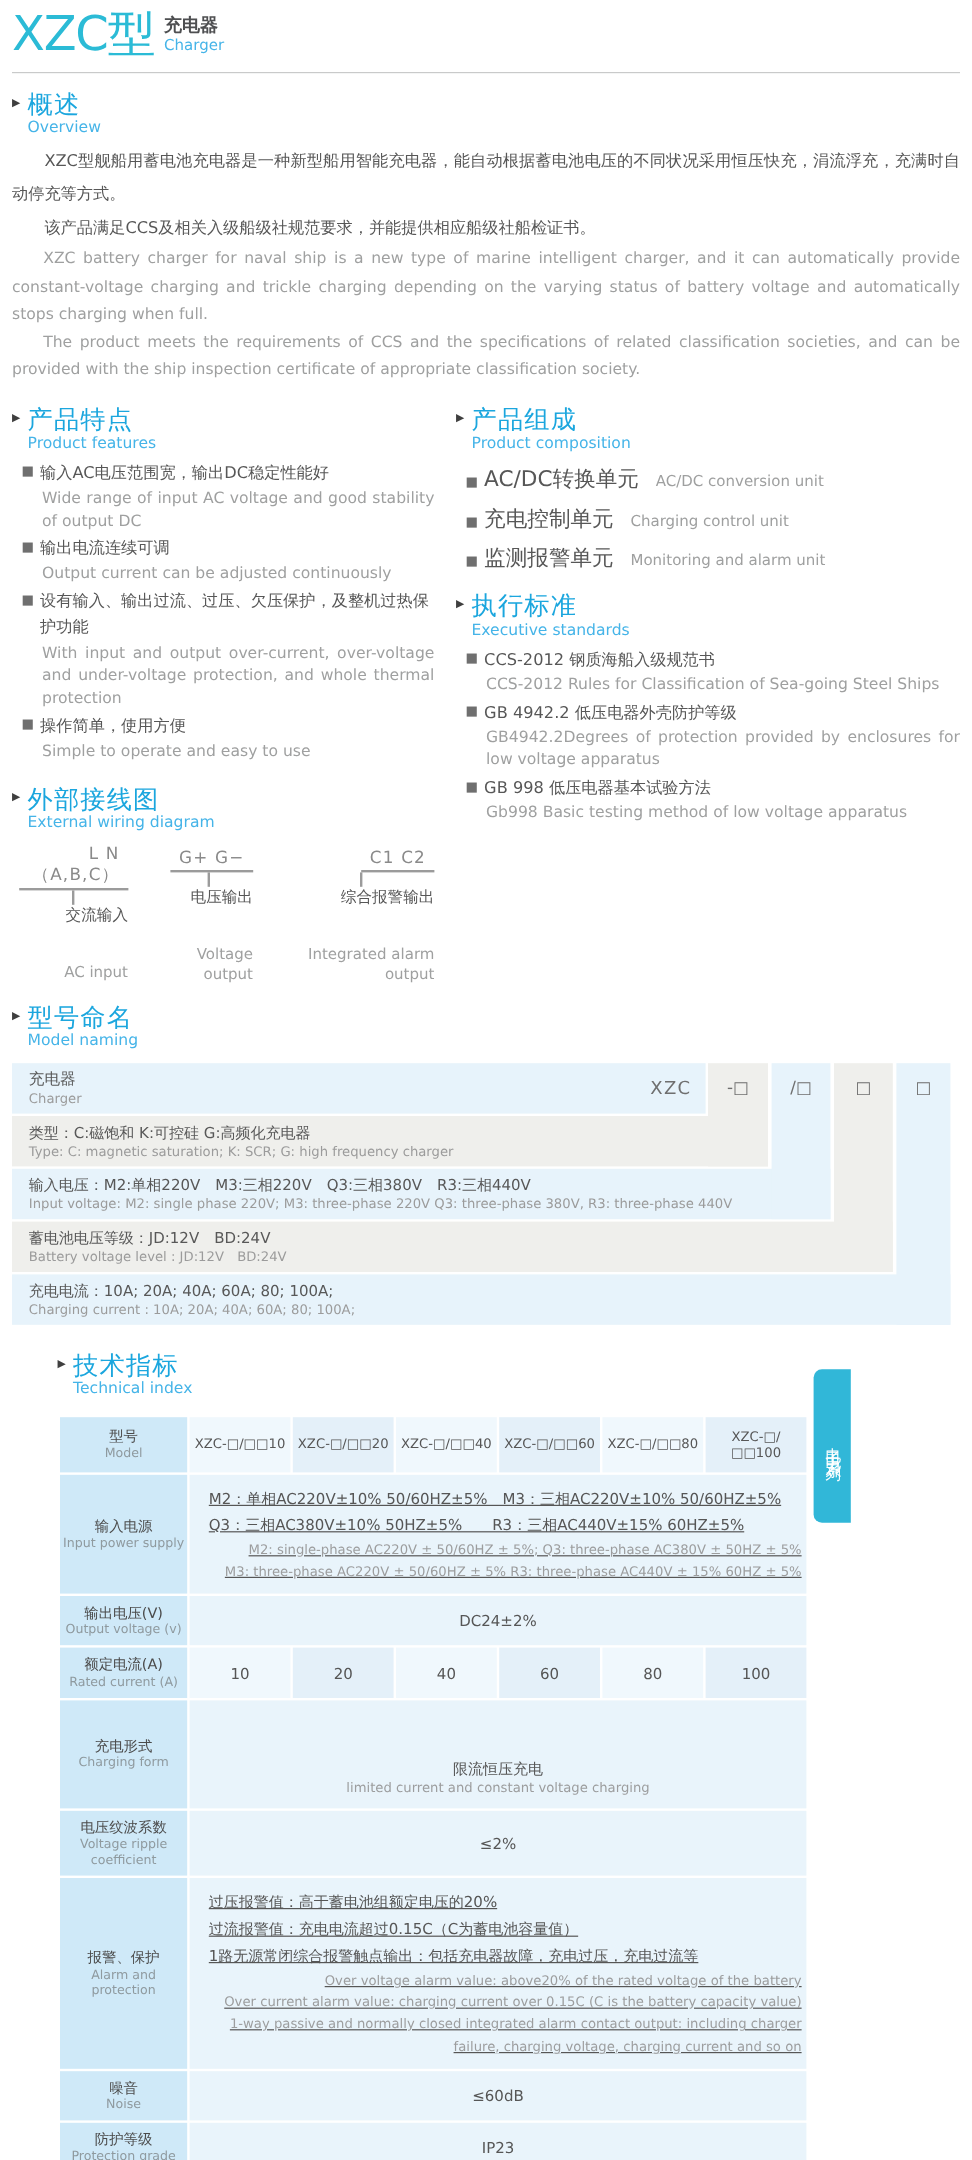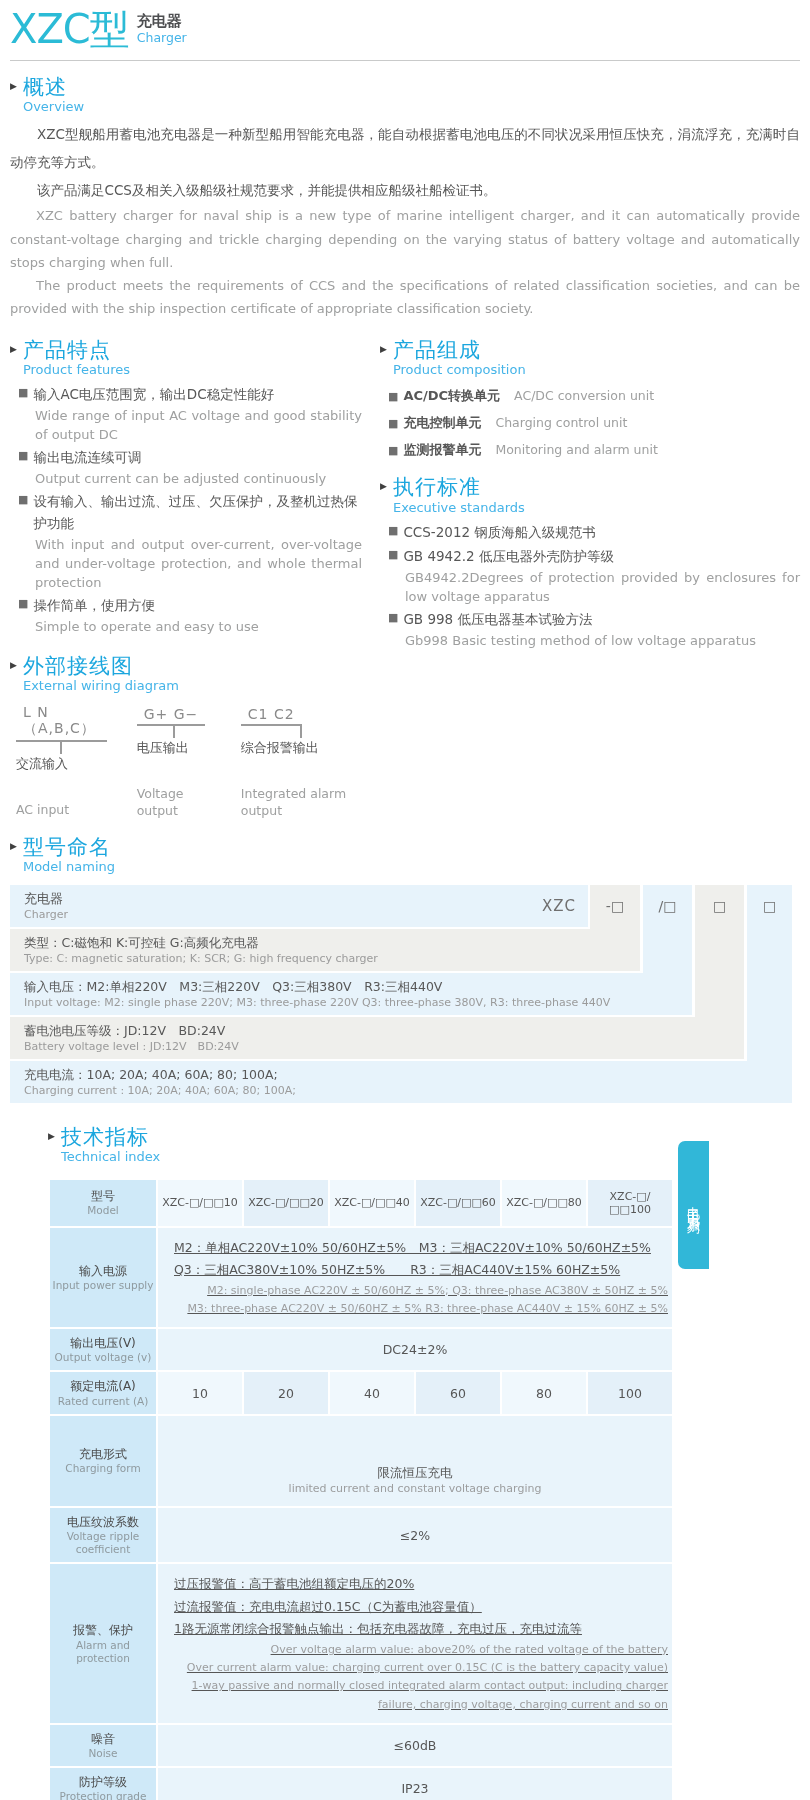--- a/index.html
+++ b/index.html
@@ -46,27 +46,27 @@
   .col-right{flex:1;}
 
   .b-item{margin-top:3px;}
   .b-line{display:flex;align-items:flex-start;}
   .sq{font-size:11px;color:var(--bullet);margin:3px 5px 0 0;line-height:1;}
   .b-zh{font-size:13.5px;color:var(--ink);line-height:1.6;}
   .b-en{font-size:13px;color:var(--gray-en);line-height:1.48;padding-left:17px;text-align:justify;}
   .feat-list{margin-top:6px;padding-left:8px;}
   .comp-list{margin-top:6px;padding-left:8px;}
   .comp-item{display:flex;align-items:baseline;margin-top:9px;}
-  .comp-zh{font-size:13px;color:var(--ink);font-weight:bold;}
+  .comp-zh{font-size:18px;color:var(--ink);}
   .comp-en{font-size:12.5px;color:var(--gray-en);margin-left:14px;}
   .std-list{margin-top:6px;padding-left:8px;}
 
   
   .terms{display:flex;gap:30px;margin:10px 0 0 6px;}
-  .term{text-align:left;}
+  .term{text-align:right;}
   .t-code{display:inline-block;font-size:14px;color:#8a8a8a;border-bottom:2px solid #9b9b9b;padding:0 7px 2px 7px;letter-spacing:1px;}
   .t-tick{width:2px;height:12px;background:#9b9b9b;margin:0 auto;}
   .t-lz{font-size:13px;color:var(--ink);margin-top:2px;line-height:1.3;}
   .t-le{font-size:12.5px;color:var(--gray-en);line-height:1.3;margin-top:29px;}
 
   
   .naming-diagram{position:relative;width:782px;height:218px;margin-top:10px;}
   .nband{position:absolute;}
   .nrow{left:0;height:42px;display:flex;flex-direction:column;justify-content:center;padding-left:14px;}
   .r1{top:0;width:578px;background:var(--band-blue);}
@@ -237,20 +237,21 @@
           <div class="t-zh">执行标准</div>
           <div class="t-en">Executive standards</div>
         </div>
       </div>
       <div class="std-list">
         <div class="b-item">
           <div class="b-line">
             <span class="sq">■</span>
             <span class="b-zh">CCS-2012 钢质海船入级规范书</span>
           </div>
+          <div class="b-en">CCS-2012 Rules for Classification of Sea-going Steel Ships</div>
         </div>
         <div class="b-item">
           <div class="b-line">
             <span class="sq">■</span>
             <span class="b-zh">GB 4942.2  低压电器外壳防护等级</span>
           </div>
           <div class="b-en">GB4942.2Degrees of protection provided by enclosures for low voltage apparatus</div>
         </div>
         <div class="b-item">
           <div class="b-line">

